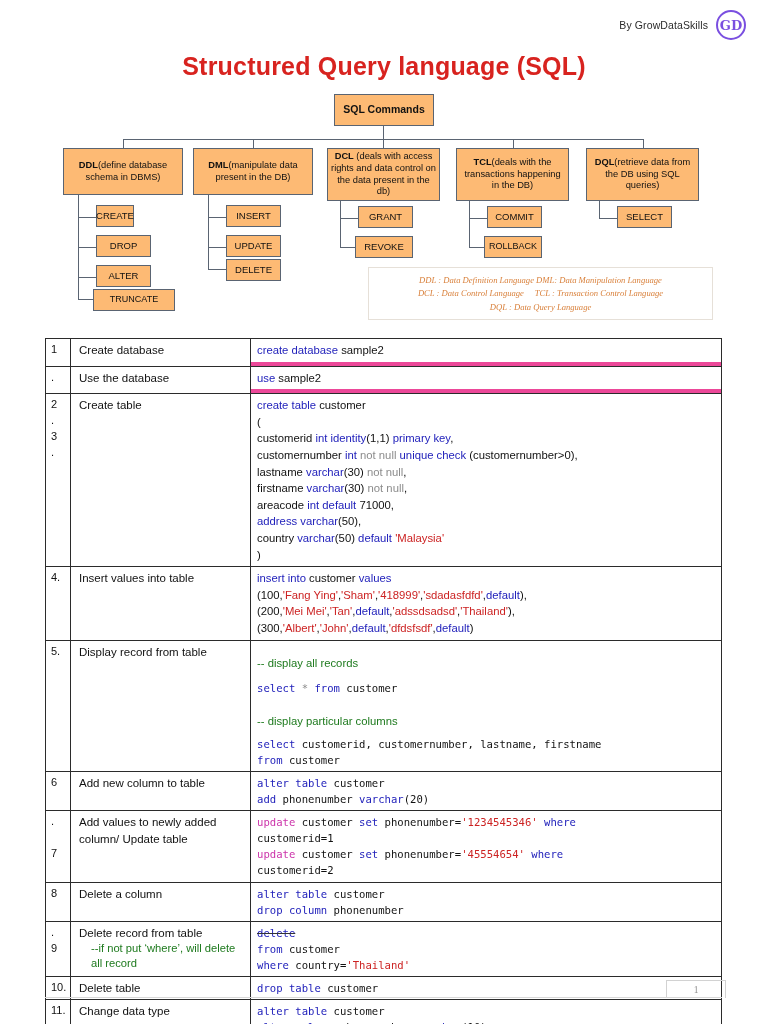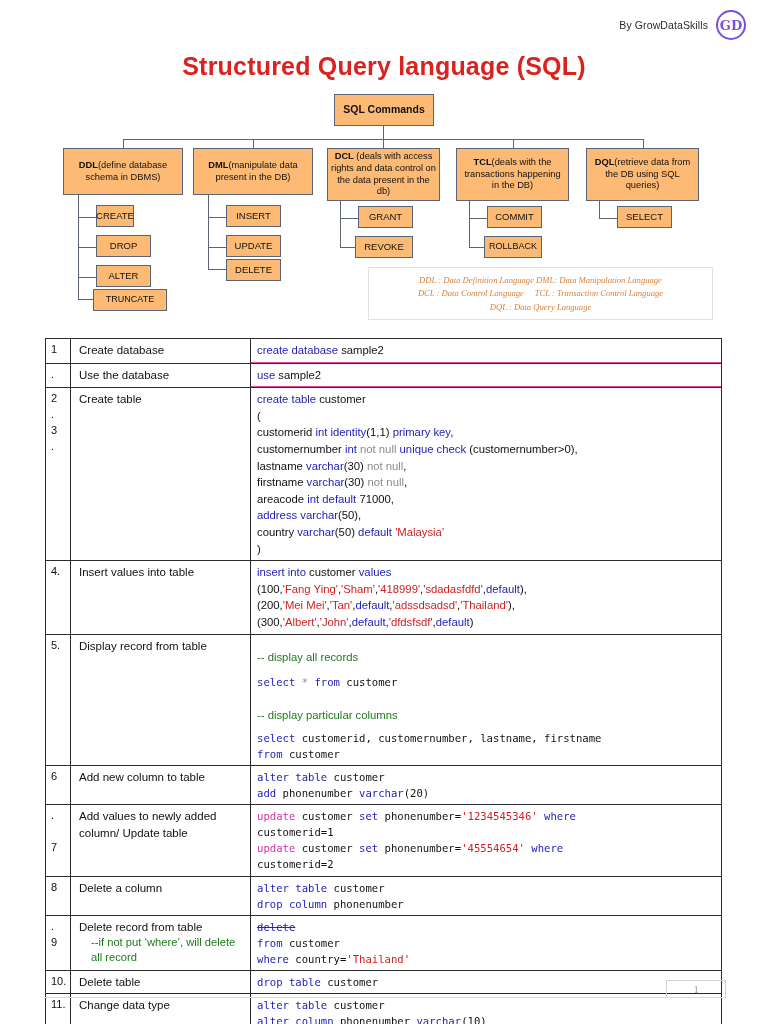--- a/index.html
+++ b/index.html
@@ -78,21 +78,21 @@
     border-right:1.3px solid #2b2b2b;
     font-size:11.5px; padding:3px 6px 2px 8px; line-height:1.45;
     position:relative;
   }
   .ccode{
     flex:1 1 auto; padding:0; position:relative; overflow:hidden;
   }
   .codeblock{
     font-size:11.3px; line-height:1.47; padding:3px 0 3px 6px;
     white-space:pre-wrap; color:#111;
-    border-bottom:1px solid #ec4899;
+    border-bottom:4px solid #ec4899;
   }
   .codeblock.mono{
     font-family:"DejaVu Sans Mono", monospace;
     font-size:10.6px; line-height:1.52;
   }
   .codeblock.nb{ border-bottom:none; }
 
   .kw{ color:#2222bb; }
   .str{ color:#cc2222; }
   .gray{ color:#8c8c8c; }
@@ -156,21 +156,21 @@
   <div class="ln lnh" style="left:78px; top:205px; width:19px;"></div>
   <div class="dbox leafbox" style="left:96px; top:111px; width:38px; height:22px;">
       <span>CREATE</span>
     </div>
   <div class="dbox leafbox" style="left:96px; top:141px; width:55px; height:22px;">
       <span>DROP</span>
     </div>
   <div class="dbox leafbox" style="left:96px; top:171px; width:55px; height:22px;">
       <span>ALTER</span>
     </div>
-  <div class="dbox leafbox" style="left:93px; top:195px; width:74px; height:22px; font-size:9px;">
+  <div class="dbox leafbox" style="left:93px; top:195px; width:82px; height:22px; font-size:9px;">
       <span>TRUNCATE</span>
     </div>
 
   <div class="dbox" style="left:193px; top:54px; width:120px; height:47px;">
     <span><b>DML</b><span>(manipulate data present in the DB)</span></span>
   </div>
   <div class="ln lnv" style="left:208px; top:101px; height:74px;"></div>
   <div class="ln lnh" style="left:208px; top:123px; width:19px;"></div>
   <div class="ln lnh" style="left:208px; top:153px; width:19px;"></div>
   <div class="ln lnh" style="left:208px; top:175px; width:19px;"></div>

